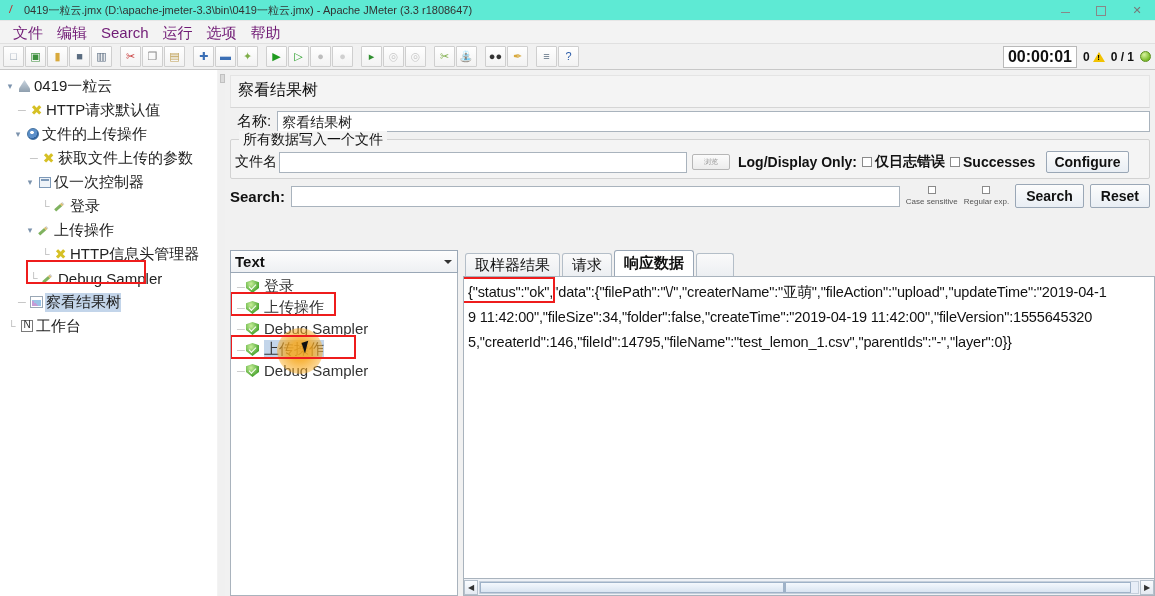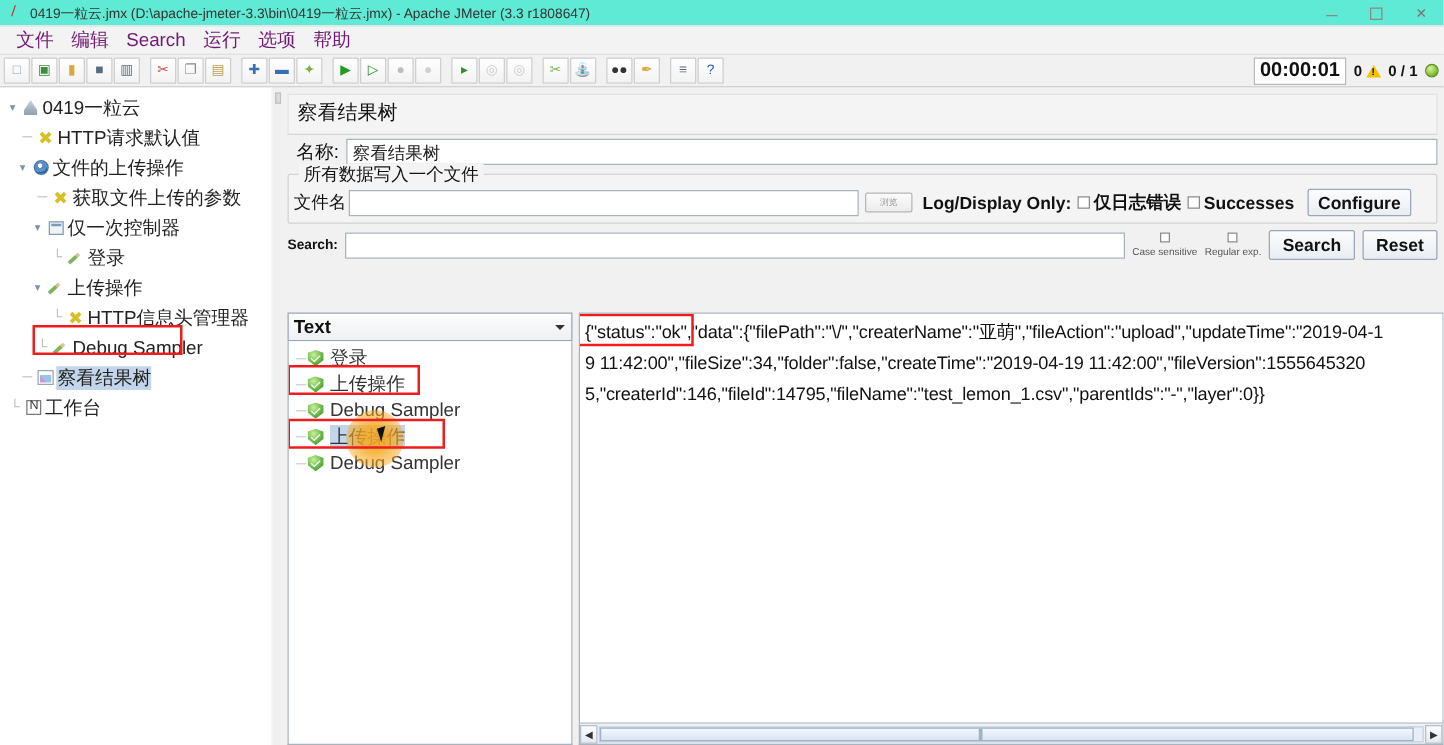--- a/index.html
+++ b/index.html
@@ -148,21 +148,21 @@
   .cb { width: 10px; height: 10px; border: 1px solid #8a8a8a; background: #fff; display: inline-block; }
   .cb-row { display: flex; align-items: center; gap: 3px; font-size: 14px; color: #111; font-weight: bold; }
   .cb-row.small { font-size: 8px; font-weight: normal; color: #555; flex-direction: column; }
   .cb-row.small .cb { width: 8px; height: 8px; }
   .cfg-btn {
     height: 22px; padding: 0 7px; margin-left: 6px;
     background: linear-gradient(#fcfcfc,#e9eef4); border: 1px solid #9aa7b6; border-radius: 2px;
     font-size: 14px; font-weight: bold; color: #111; display: flex; align-items: center;
   }
   .searchrow { display: flex; align-items: center; margin: 5px 5px 0 5px; gap: 6px; }
-  .search-label { font-size: 11px; font-weight: bold; color: #111; text-align: right; }
+  .search-label { font-size: 15px; font-weight: bold; color: #111; text-align: right; }
   .search-input { flex: 1; height: 21px; background: #fff; border: 1px solid #a9b3bd; }
   .sbtn {
     height: 24px; padding: 0 10px; background: linear-gradient(#fcfcfc,#e9eef4);
     border: 1px solid #9aa7b6; border-radius: 2px; font-size: 14px; font-weight: bold; color: #111;
     display: flex; align-items: center; justify-content: center;
   }
 
   
   .results {
     position: absolute; left: 5px; right: 0px; top: 180px; bottom: 0px; display: flex;
@@ -529,20 +529,26 @@
             </div>
 
             <div class="redbox" style="left:-1px; top:19px; width:106px; height:24px;"></div>
             <div class="redbox" style="left:-1px; top:62px; width:126px; height:24px;"></div>
             <div class="clickdot" style="left:46px; top:55px;"></div>
             <div class="cursor-arrow" style="left:72px; top:68px;"></div>
           </div>
         </div>
 
         <div class="res-right">
+          <div class="tabbar">
+            <div class="tab">取样器结果</div>
+            <div class="tab">请求</div>
+            <div class="tab active">响应数据</div>
+            <div class="tab filler"></div>
+          </div>
           <div class="resp-body">
             <div class="resp-line">{"status":"ok","data":{"filePath":"\/","createrName":"亚萌","fileAction":"upload","updateTime":"2019-04-1</div>
             <div class="resp-line">9 11:42:00","fileSize":34,"folder":false,"createTime":"2019-04-19 11:42:00","fileVersion":1555645320</div>
             <div class="resp-line">5,"createrId":146,"fileId":14795,"fileName":"test_lemon_1.csv","parentIds":"-","layer":0}}</div>
             <div class="redbox" style="left:-2px; top:0px; width:93px; height:26px;"></div>
           </div>
           <div class="hscroll">
             <div class="hsb-arrow">◀</div>
             <div class="hsb-track">
               <div class="hsb-thumb"></div>

